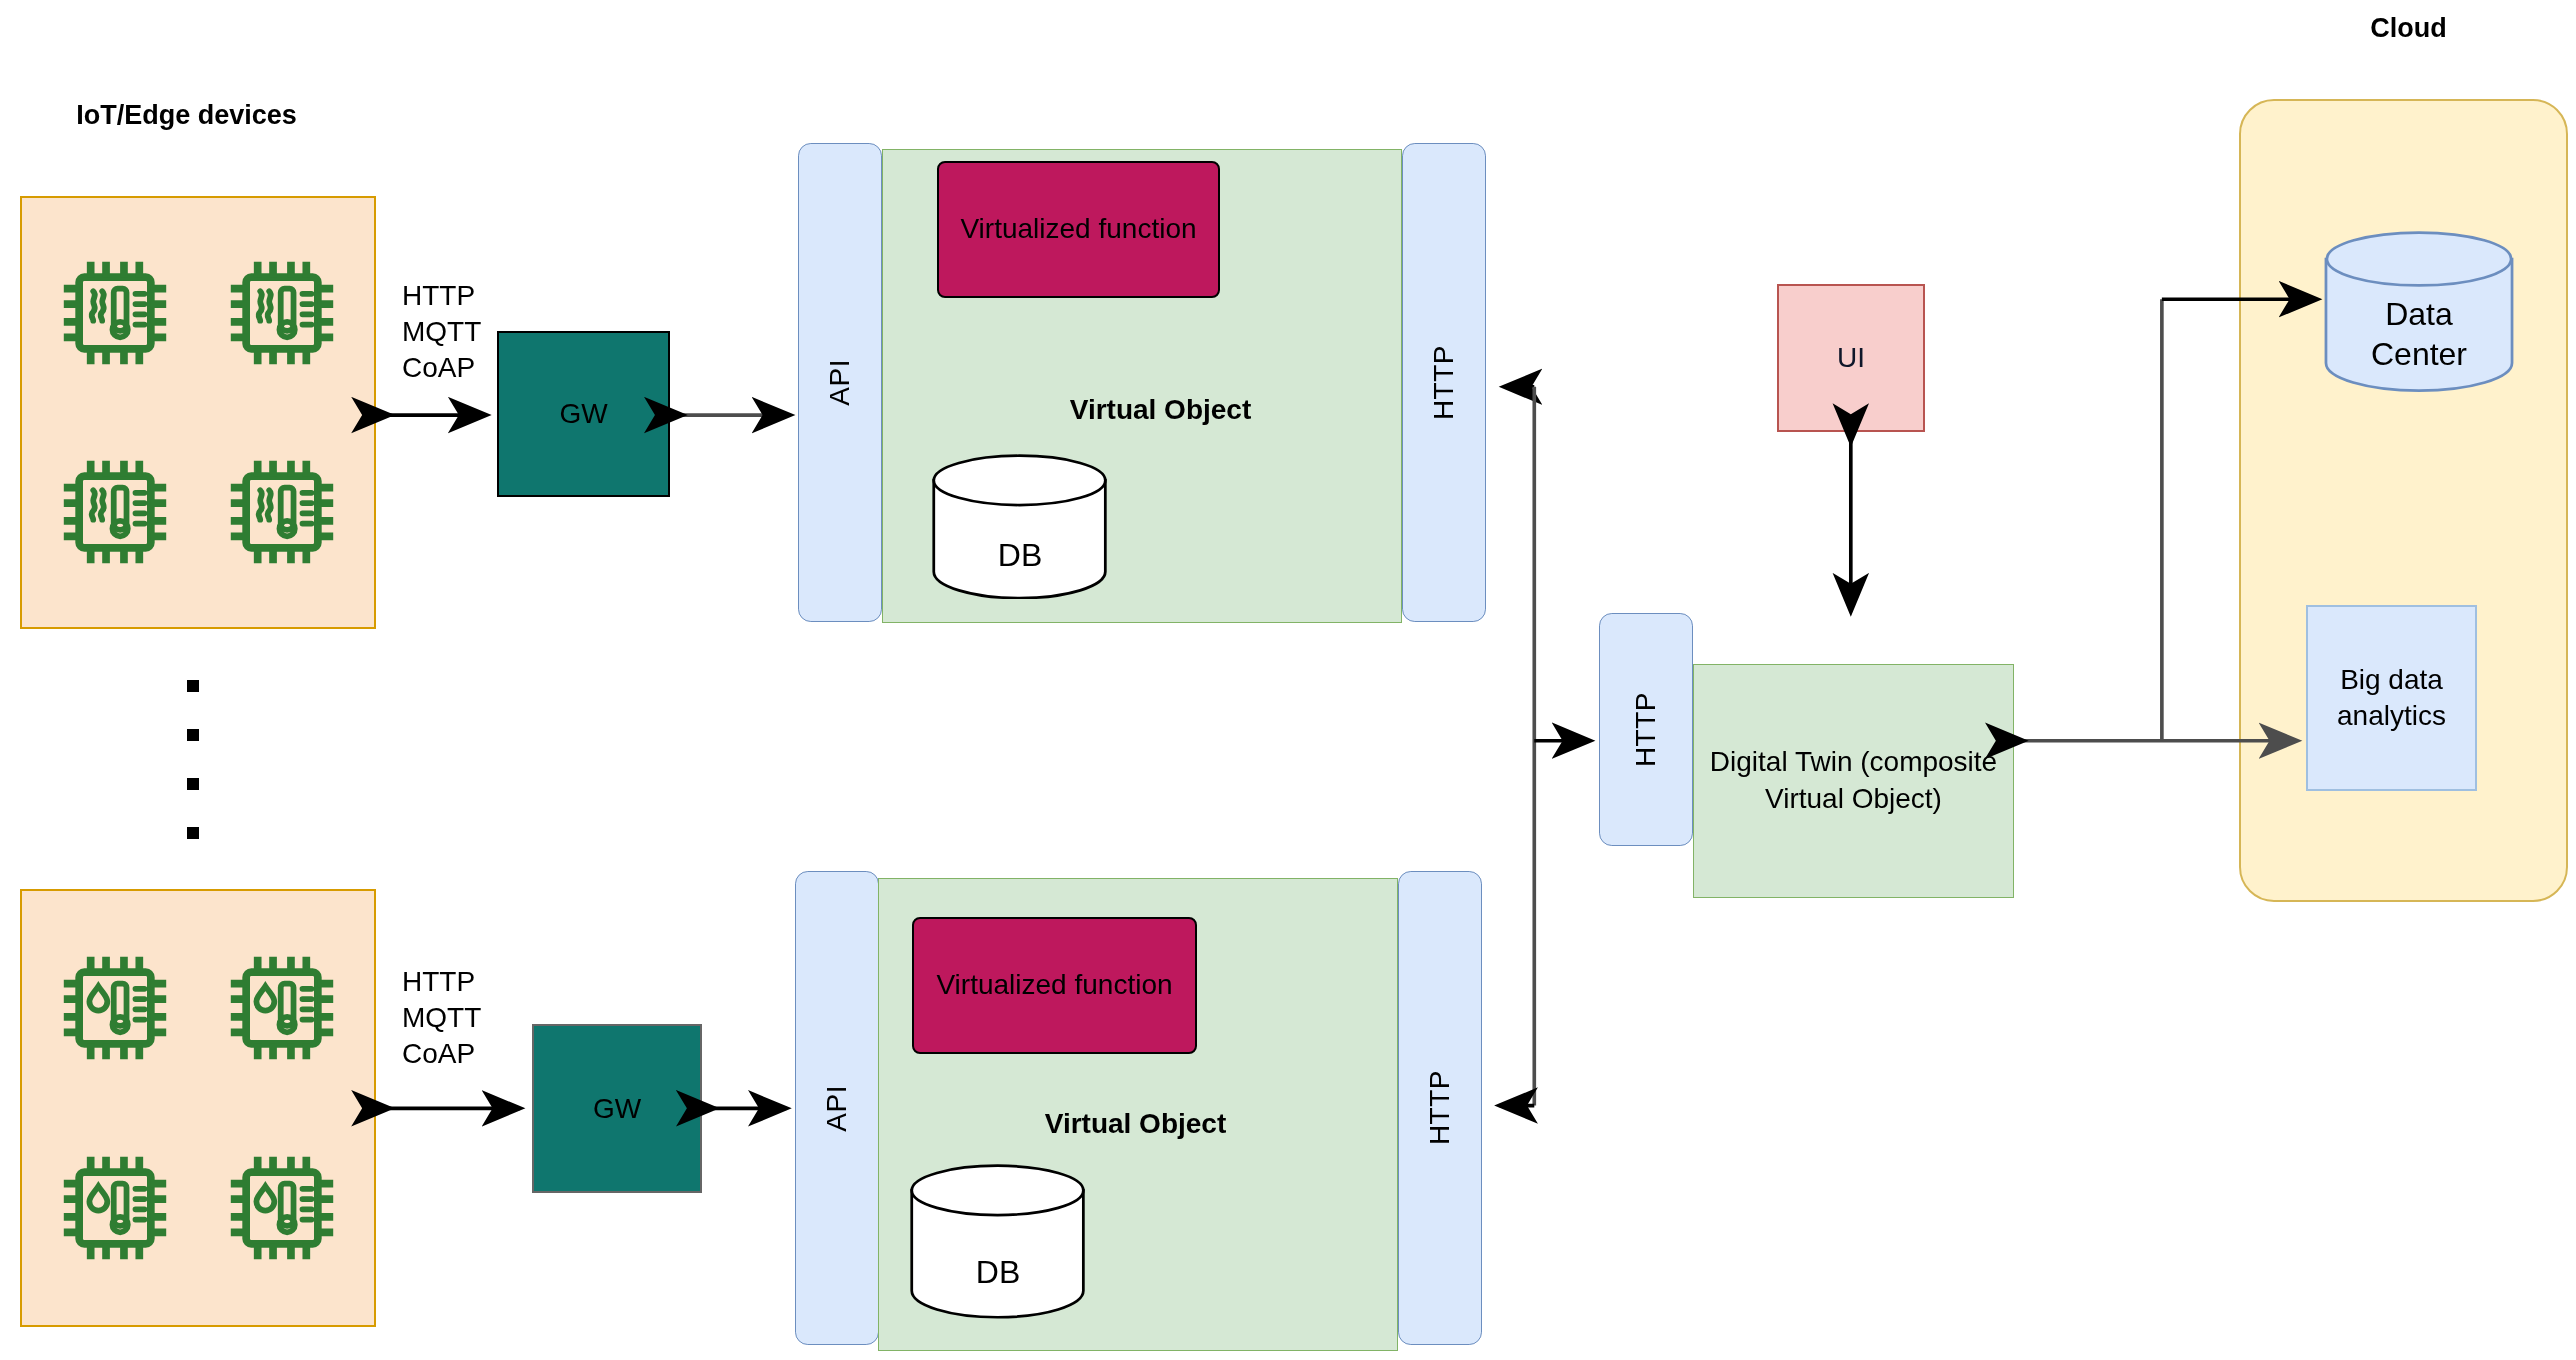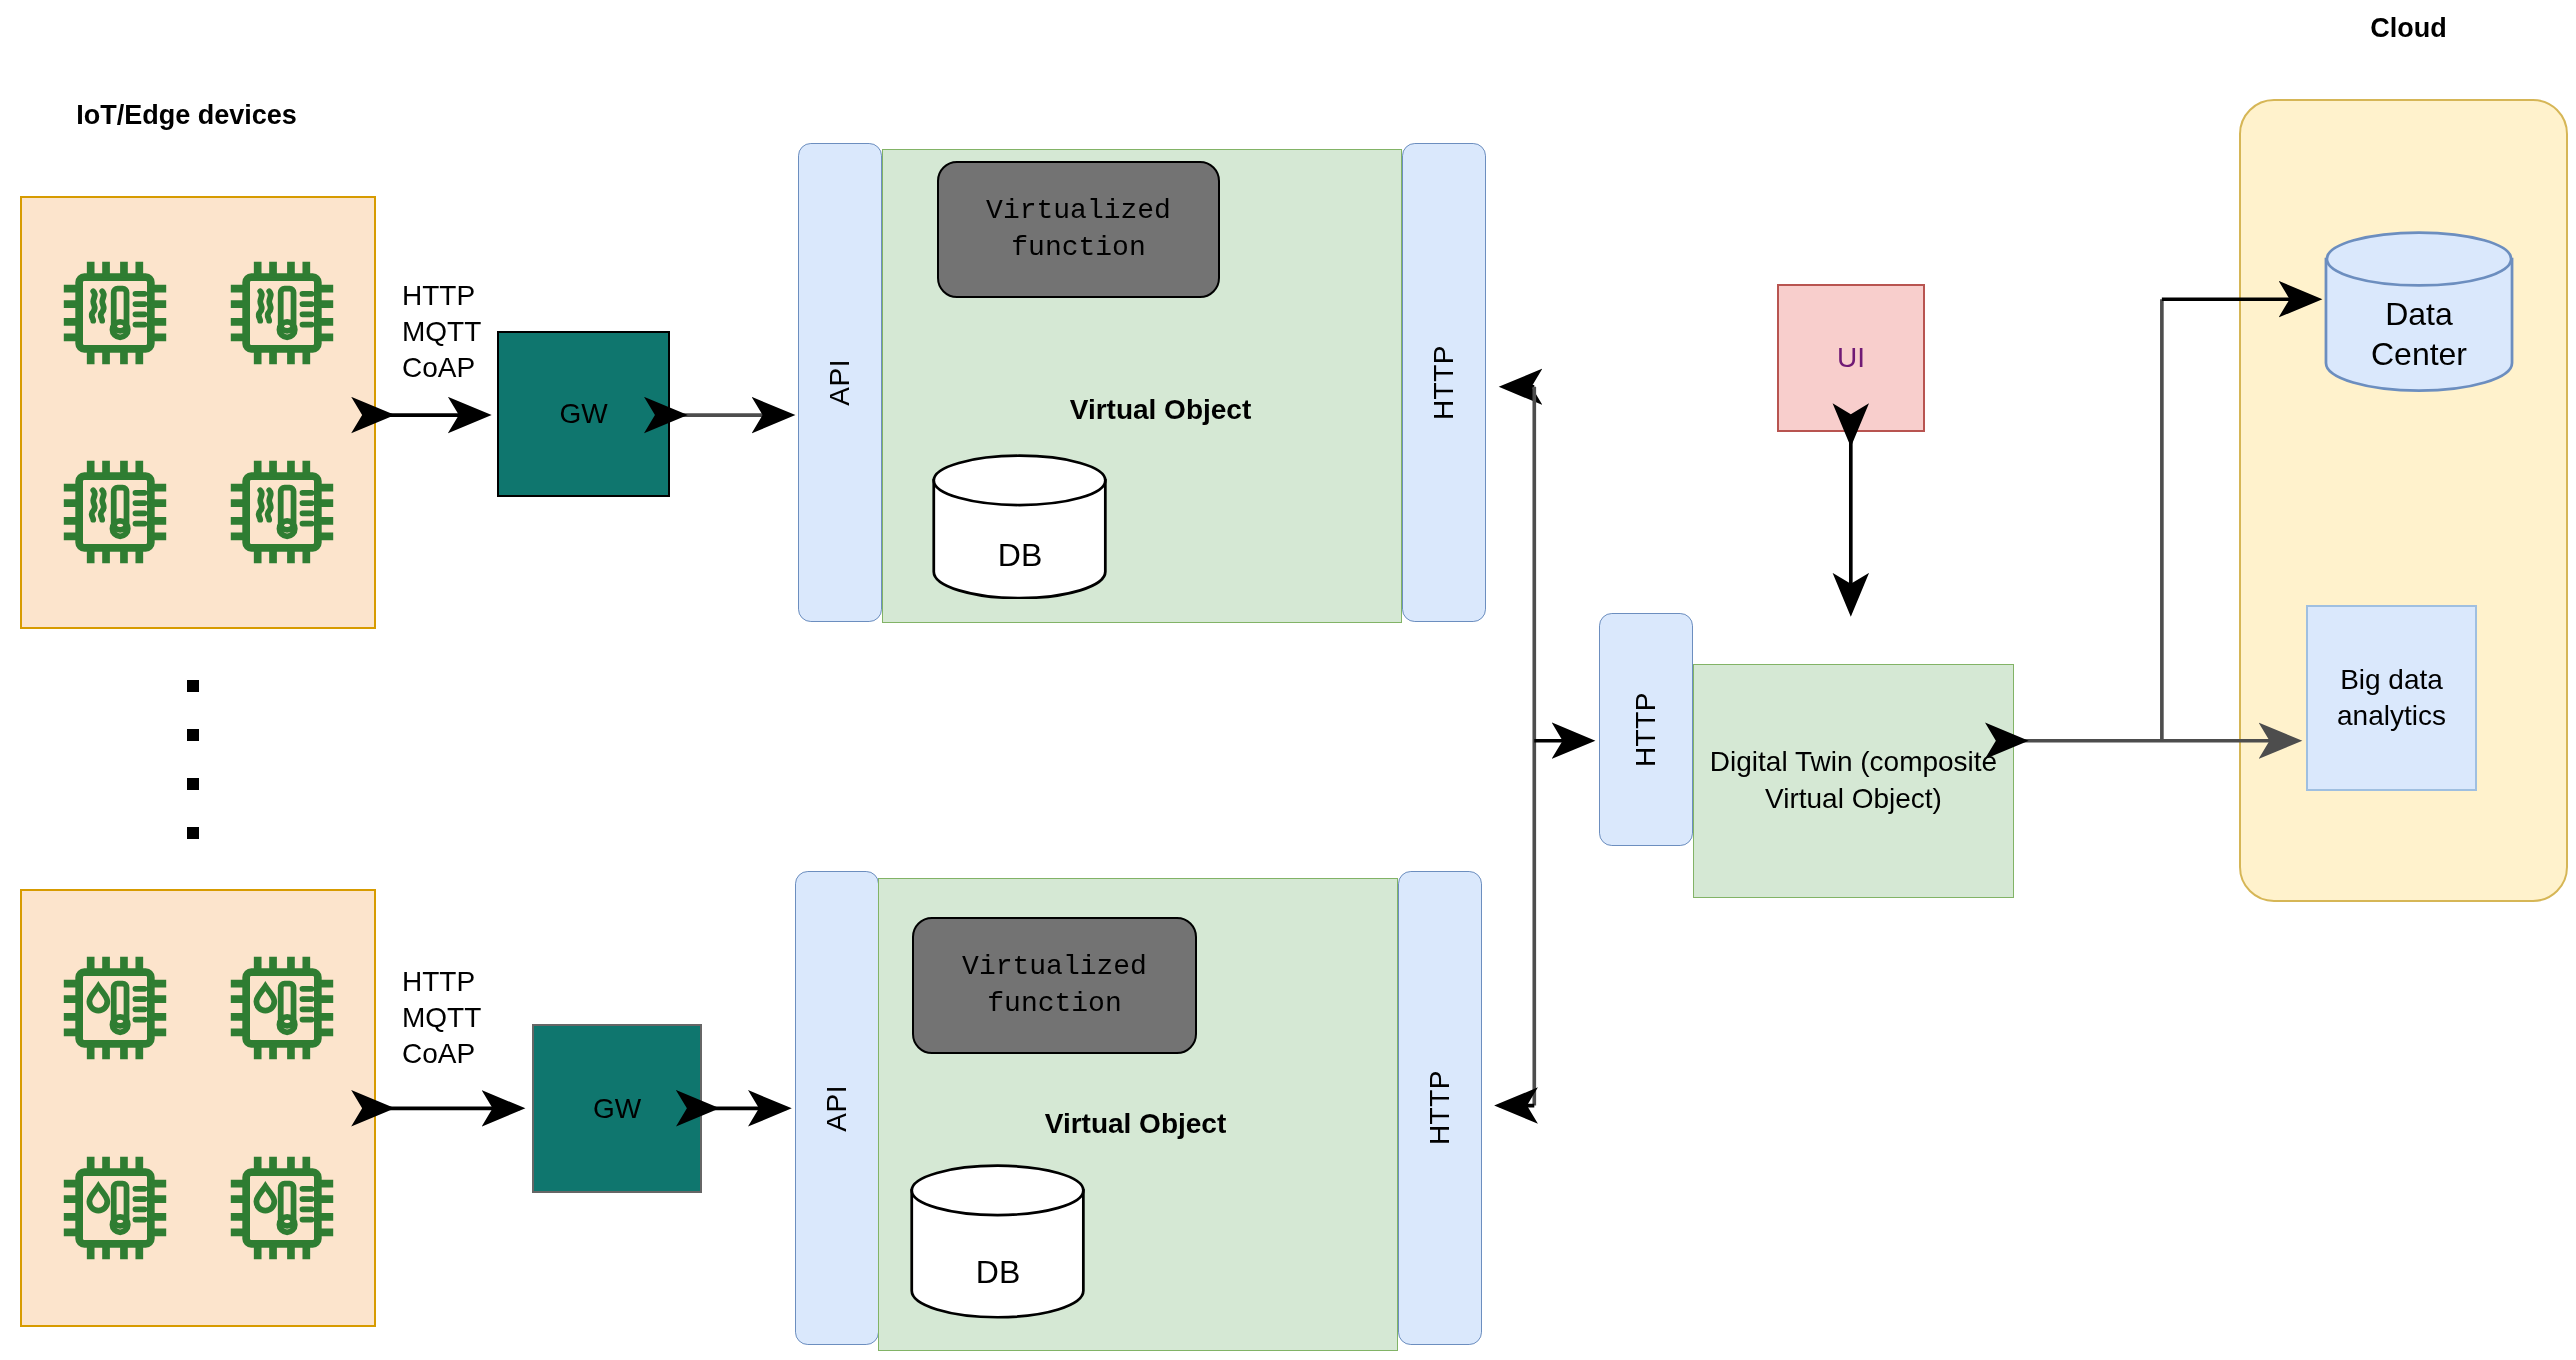--- a/index.html
+++ b/index.html
@@ -86,31 +86,30 @@
     border: 1.8px solid #82b366;
   }
   .vo-title {
     font-weight: bold;
     font-size: 28px;
     color: #000000;
     text-align: center;
     white-space: nowrap;
   }
   .vfunc-box {
-    background: #737373;
+    background: #be185d;
     border: 2.7px solid #000000;
-    border-radius: 20px;
+    border-radius: 8px;
     display: flex;
     align-items: center;
     justify-content: center;
     text-align: center;
     font-size: 28px;
     line-height: 1.3;
     color: #000000;
-    font-family: Liberation Mono, monospace;
   }
 
   
   .cyl { position: absolute; }
   .cyl-label {
     position: absolute;
     left: 0; right: 0;
     text-align: center;
     font-size: 32px;
     color: #000000;
@@ -133,21 +132,21 @@
   }
 
   
   .ui-box {
     background: #f8cecc;
     border: 2.7px solid #b85450;
     display: flex;
     align-items: center;
     justify-content: center;
     font-size: 28px;
-    color: #701a75;
+    color: #0f172a;
   }
 
   
   .cloud-panel {
     background: #ffe6cc;
     border: 2.7px solid #d6b656;
     border-radius: 35px;
     background: #fff2cc;
   }
   .analytics-box {

